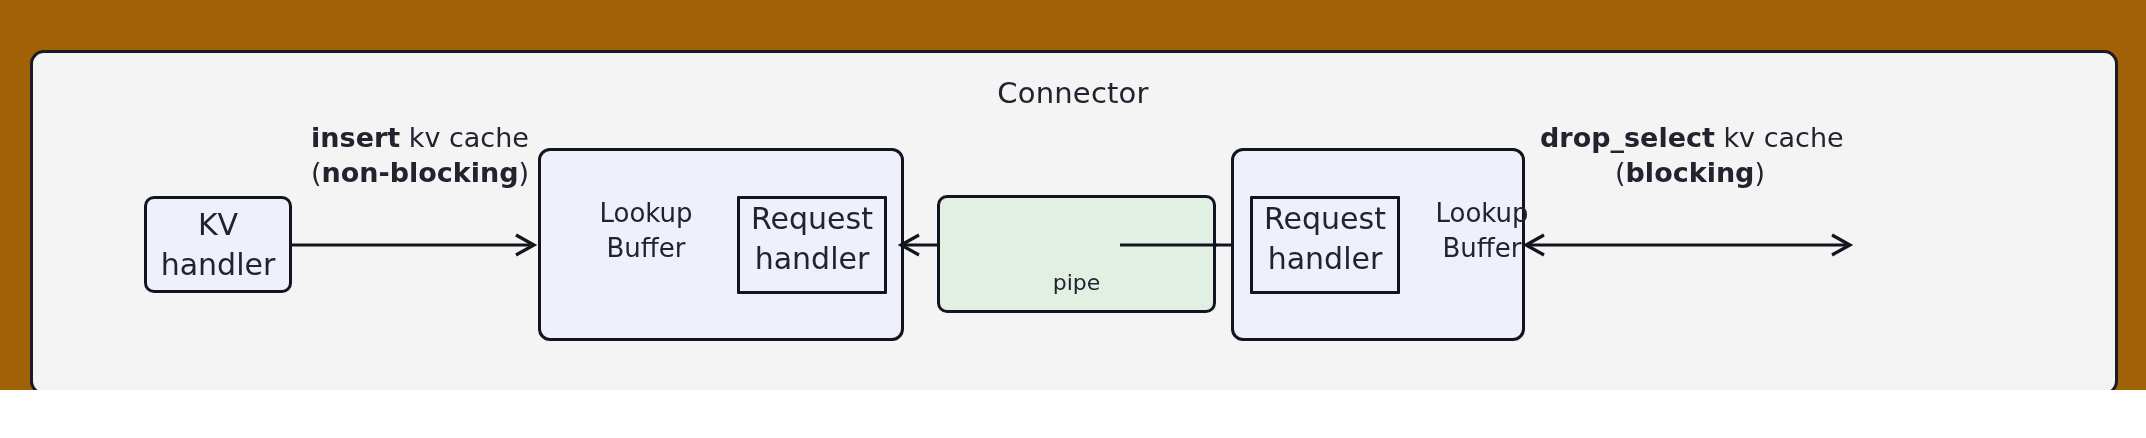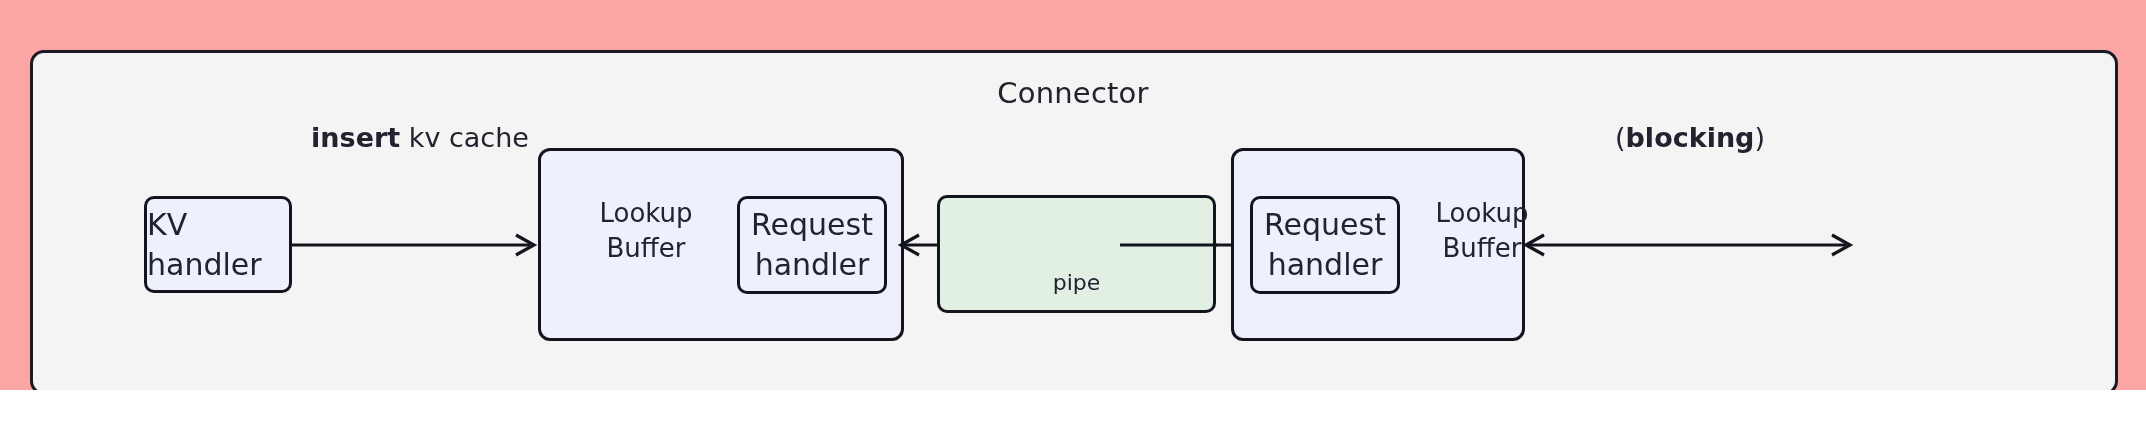--- a/index.html
+++ b/index.html
@@ -7,21 +7,21 @@
     padding: 0;
     background: #ffffff;
   }
   body {
     font-family: "DejaVu Sans", sans-serif;
   }
   #canvas {
     position: relative;
     width: 2146px;
     height: 390px;
-    background: #fca5a5;
+    background: #a16207;
     overflow: hidden;
     text-decoration: underline;
   }
   .connector-box {
     position: absolute;
     left: 30px;
     top: 50px;
     width: 2088px;
     height: 345px;
     box-sizing: border-box;
@@ -33,68 +33,68 @@
     position: absolute;
     left: 0;
     top: 76px;
     width: 2146px;
     text-align: center;
     font-size: 29px;
     color: #232330;
     letter-spacing: 0.2px;
   }
   .node {
-    position: absolute;
-    box-sizing: border-box;
-    background: #eef1fc;
-    border: 3px solid #14141e;
-    border-radius: 10px;
-    display: flex;
-    flex-direction: column;
-    justify-content: center;
-    color: #232330;
-    font-size: 30px;
-    line-height: 1.33;
-  }
-  .node .ln { display: block; white-space: nowrap; }
-
-  #kv-producer { left: 144px; top: 196px; width: 148px; height: 97px; }
-
-  .buffer-box {
-    position: absolute;
-    box-sizing: border-box;
-    background: #eef1fc;
-    border: 3px solid #14141e;
-    border-radius: 12px;
-  }
-  #buffer-left  { left: 538px;  top: 148px; width: 366px; height: 193px; }
-  #buffer-right { left: 1231px; top: 148px; width: 294px; height: 193px; }
-
-  .buffer-label {
-    position: absolute;
-    top: 196px;
-    font-size: 26px;
-    line-height: 1.33;
-    color: #232330;
-    text-align: center;
-    width: 160px;
-  }
-  #buffer-left-label  { left: 566px;  }
-  #buffer-right-label { left: 1402px; }
-
-  .handler-box {
     position: absolute;
     box-sizing: border-box;
     background: #eef1fc;
     border: 3px solid #14141e;
     border-radius: 10px;
     display: flex;
     flex-direction: column;
     align-items: center;
     justify-content: center;
+    color: #232330;
+    font-size: 30px;
+    line-height: 1.33;
+  }
+  .node .ln { display: block; white-space: nowrap; }
+
+  #kv-producer { left: 144px; top: 196px; width: 148px; height: 97px; }
+
+  .buffer-box {
+    position: absolute;
+    box-sizing: border-box;
+    background: #eef1fc;
+    border: 3px solid #14141e;
+    border-radius: 12px;
+  }
+  #buffer-left  { left: 538px;  top: 148px; width: 366px; height: 193px; }
+  #buffer-right { left: 1231px; top: 148px; width: 294px; height: 193px; }
+
+  .buffer-label {
+    position: absolute;
+    top: 196px;
+    font-size: 26px;
+    line-height: 1.33;
+    color: #232330;
+    text-align: center;
+    width: 160px;
+  }
+  #buffer-left-label  { left: 566px;  }
+  #buffer-right-label { left: 1402px; }
+
+  .handler-box {
+    position: absolute;
+    box-sizing: border-box;
+    background: #eef1fc;
+    border: 3px solid #14141e;
+    border-radius: 1px;
+    display: flex;
+    flex-direction: column;
+    align-items: center;
     font-size: 30px;
     line-height: 1.33;
     color: #232330;
   }
   #handler-left  { left: 737px;  top: 196px; width: 150px; height: 98px; }
   #handler-right { left: 1250px; top: 196px; width: 150px; height: 98px; }
 
   #pipe-box {
     position: absolute;
     left: 937px;
@@ -150,20 +150,23 @@
   </div>
 
   <svg class="arrow-svg" style="left:292px; top:231px;" width="246" height="28">
     <line class="arrow-line" x1="0" y1="14" x2="238" y2="14"></line>
     <polyline class="arrow-head" points="224,4 242,14 224,24"></polyline>
   </svg>
   <div class="edge-label" id="label-insert">
     <div>
       <b>insert</b><span> kv cache</span>
     </div>
+    <div>
+      <span>(</span><b>non-blocking</b><span>)</span>
+    </div>
   </div>
 
   <div class="buffer-box" id="buffer-left"></div>
   <div class="buffer-label" id="buffer-left-label">
     <span class="ln">Lookup</span>
     <span class="ln">Buffer</span>
   </div>
   <div class="handler-box" id="handler-left">
     <span class="ln">Request</span>
     <span class="ln">handler</span>
@@ -192,17 +195,20 @@
     <span class="ln">Buffer</span>
   </div>
 
   <svg class="arrow-svg" style="left:1524px; top:231px;" width="326" height="28">
     <line class="arrow-line" x1="4" y1="14" x2="322" y2="14"></line>
     <polyline class="arrow-head" points="20,4 2,14 20,24"></polyline>
     <polyline class="arrow-head" points="308,4 326,14 308,24"></polyline>
   </svg>
   <div class="edge-label" id="label-drop-select">
     <div>
+      <b>drop_select</b><span> kv cache</span>
+    </div>
+    <div>
       <span>(</span><b>blocking</b><span>)</span>
     </div>
   </div>
 
 </div>
 
 </body></html>

